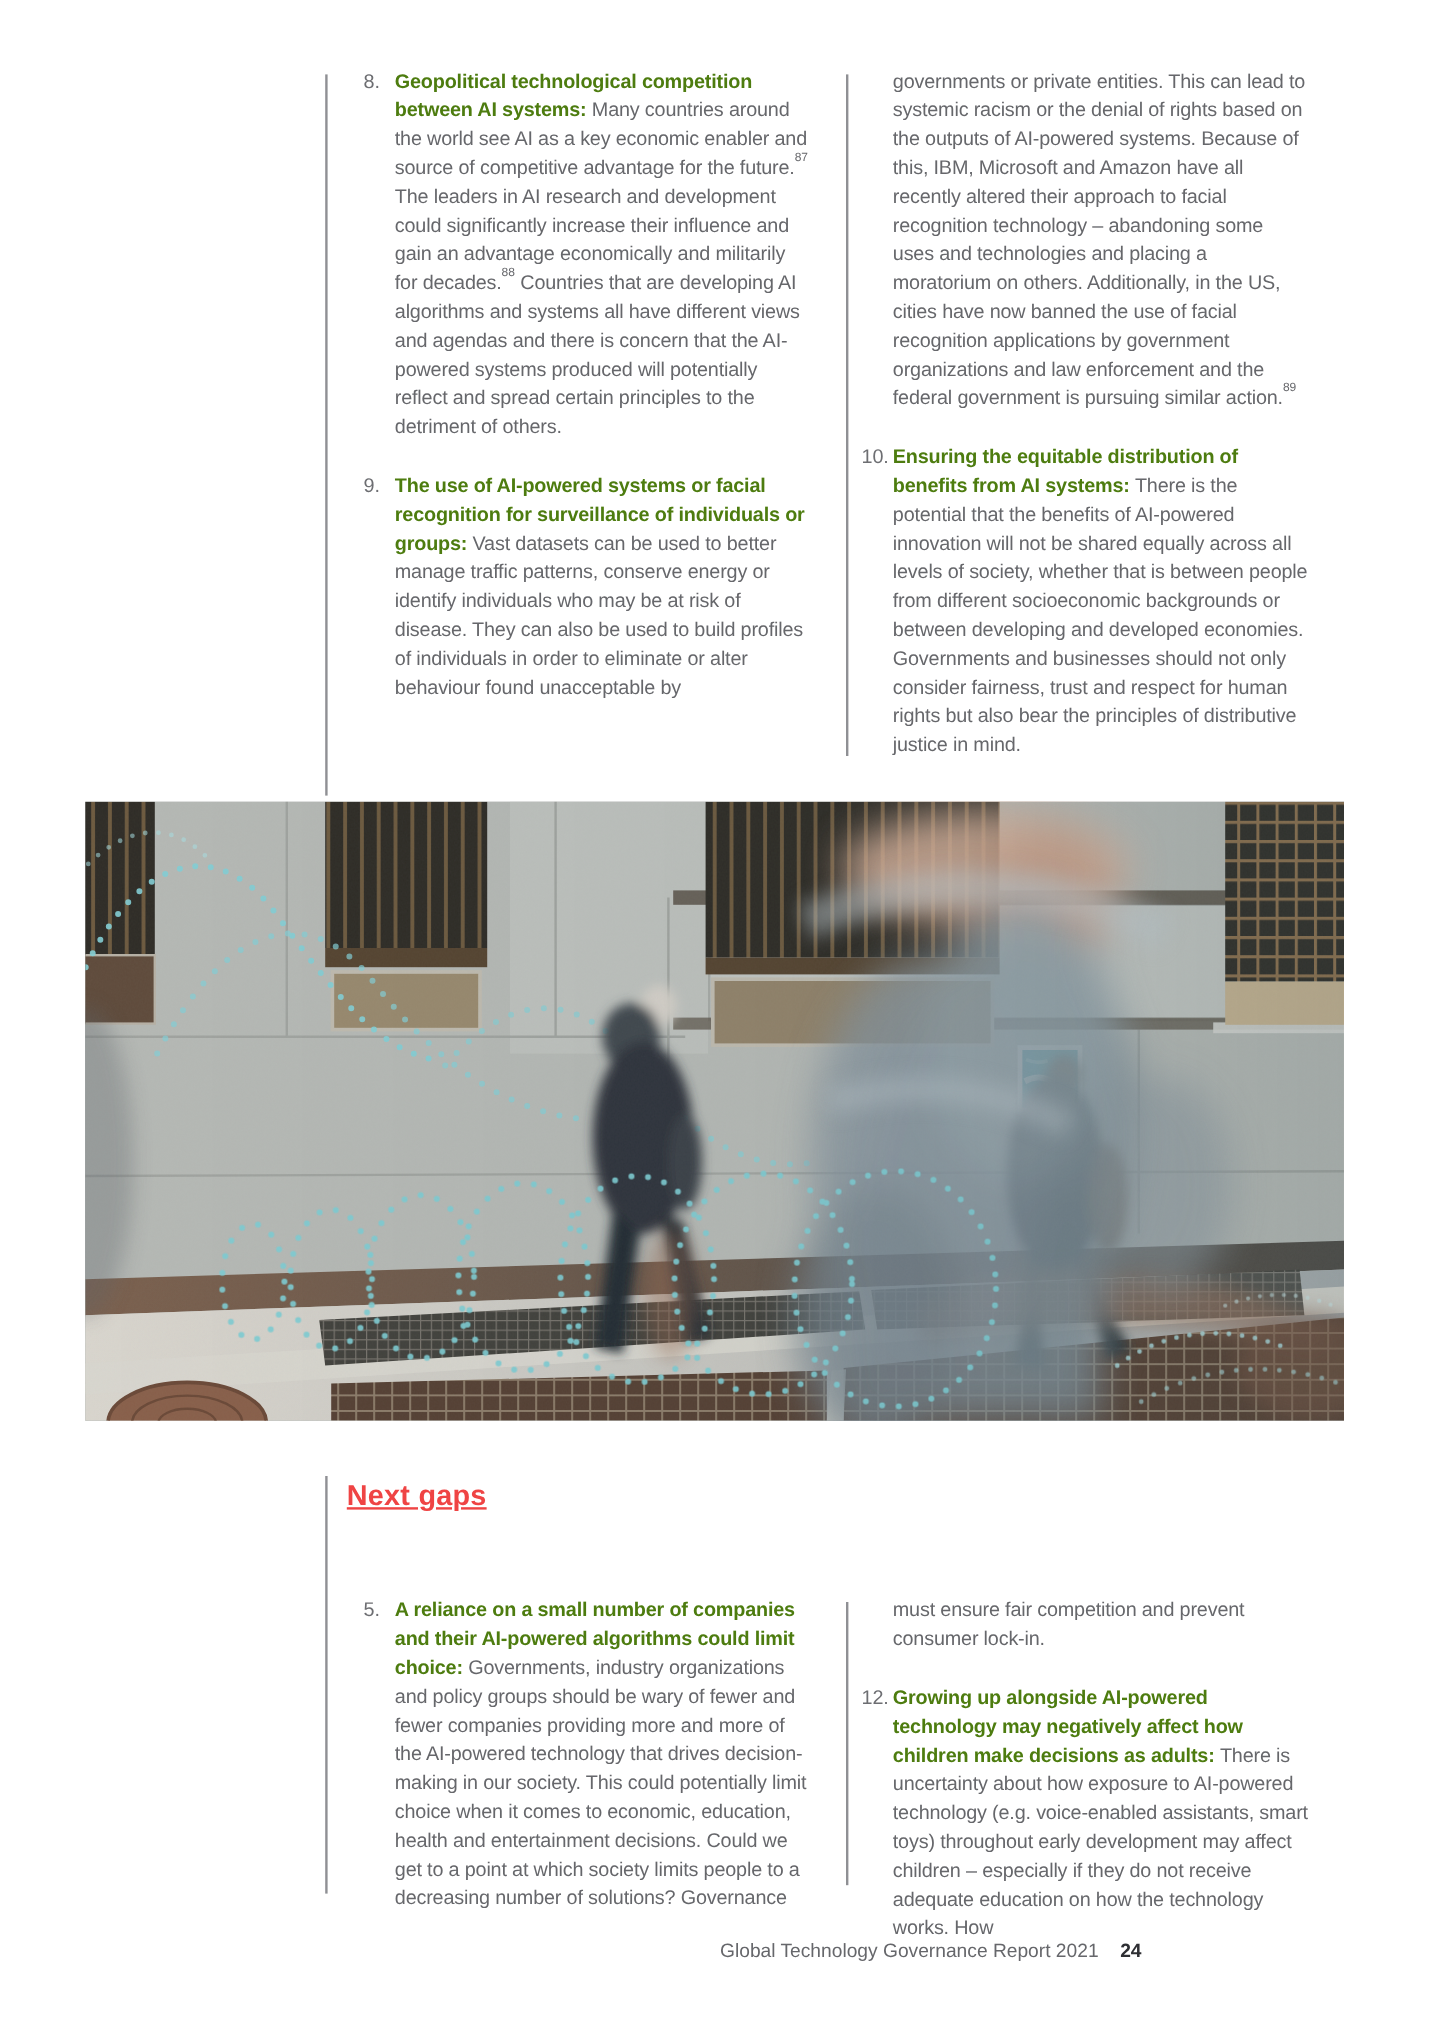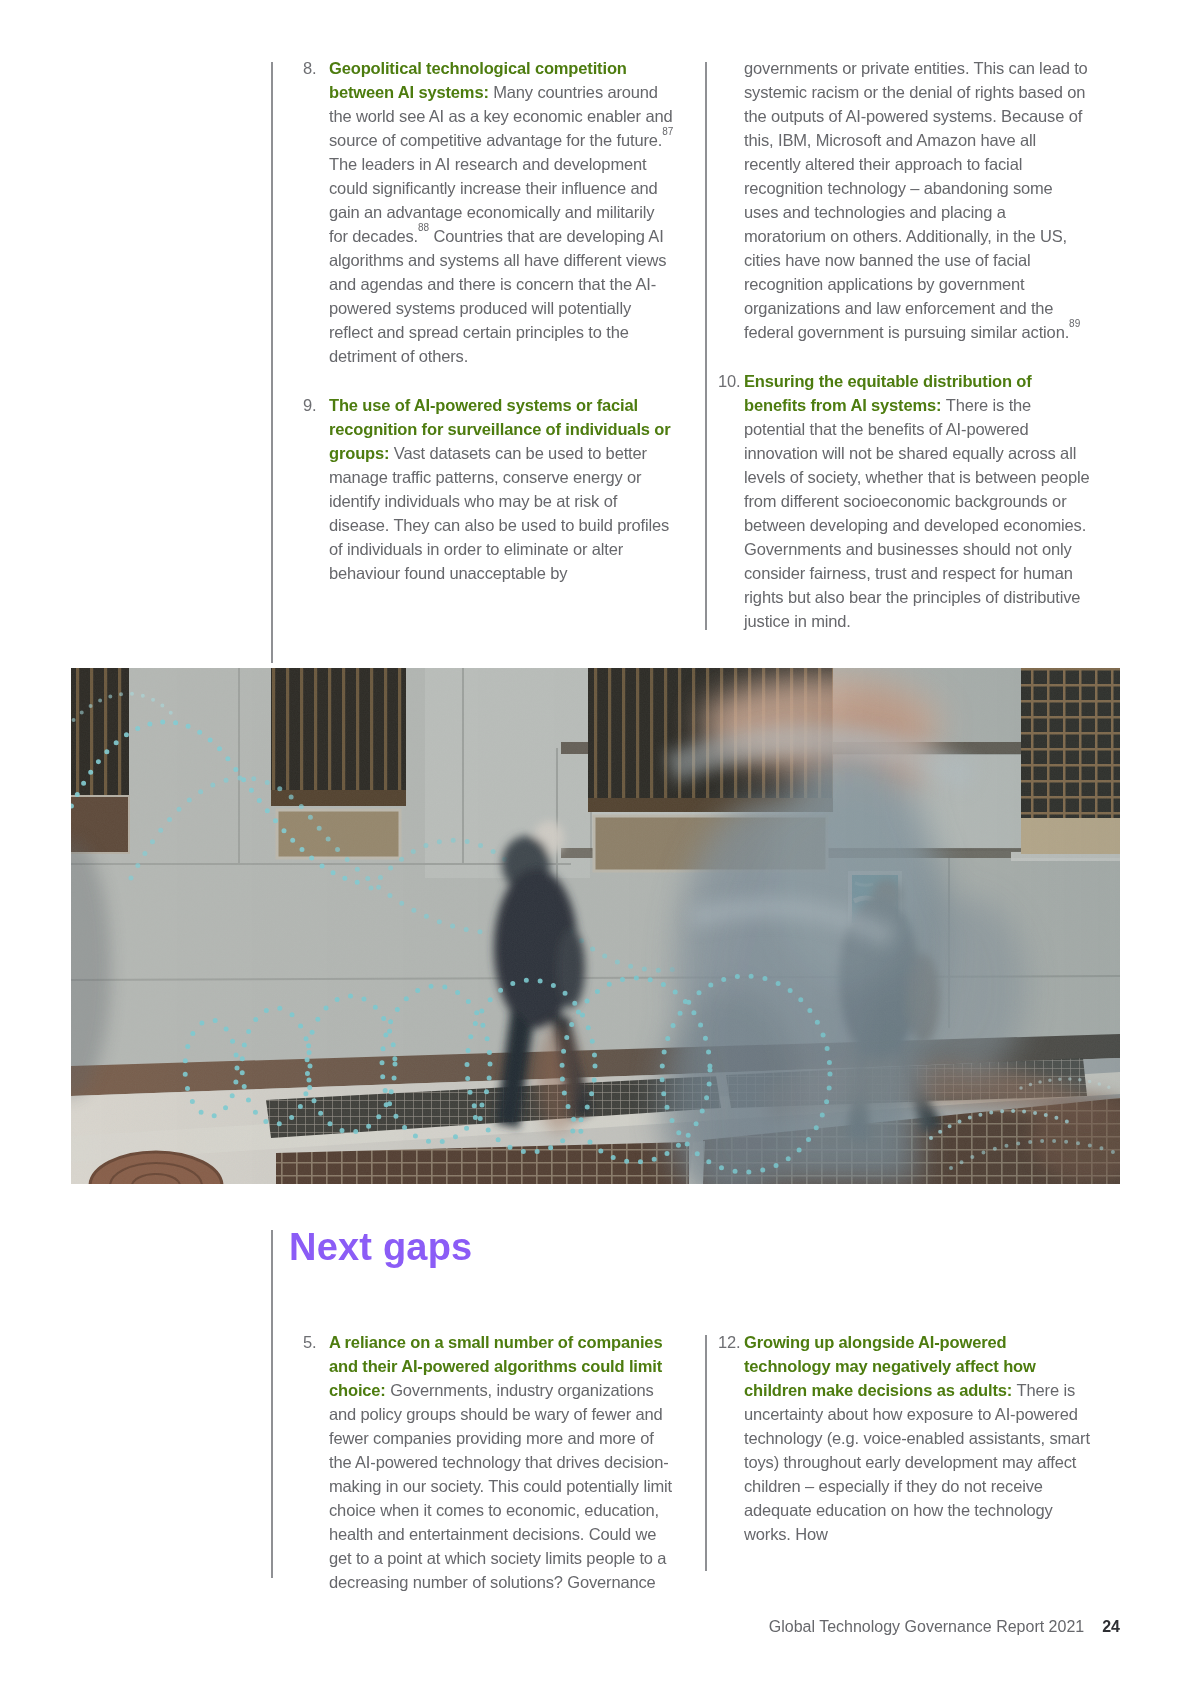--- a/index.html
+++ b/index.html
@@ -11,24 +11,24 @@
 
   .textcol{position:absolute;font-size:16.5px;line-height:24px;color:#66676b;
            letter-spacing:-0.15px;}
   .block{position:relative;padding-left:26px;}
   .block + .block{margin-top:25px;}
   .num{position:absolute;left:0;top:0;color:#6d6e72;}
   p.body{margin:0;}
   b.lead{color:#4d7c0f;font-weight:bold;}
   sup.fnref{font-size:10px;line-height:0;position:relative;top:-5px;letter-spacing:0;}
 
-  .heading{position:absolute;margin:0;font-size:38px;line-height:36px;font-weight:bold;
-           color:#8b5cf6;letter-spacing:0.2px;}
-
-  .footer{position:absolute;left:600px;top:1617px;width:520px;text-align:right;
+  .heading{position:absolute;margin:0;font-size:24px;line-height:36px;font-weight:bold;
+           color:#ef4444;letter-spacing:0.2px;text-decoration:underline;}
+
+  .footer{position:absolute;left:600px;top:1617px;width:520px;text-align:left;
           font-size:16px;line-height:20px;color:#66676b;}
   .pagenum{font-weight:bold;color:#2e2f33;margin-left:18px;}
 
   .photo{position:absolute;left:71px;top:668px;width:1049px;height:516px;
          overflow:hidden;background:#b8bbb7;}
   .photo svg{display:block;width:100%;height:100%;}
 </style>
 </head>
 <body>
 
@@ -236,20 +236,23 @@
   <h1 class="heading" style="left:289px;top:1229px">Next gaps</h1>
 
   <div class="textcol" style="left:303px;top:1330px;width:372px">
       <div class="block">
         <span class="num">5.</span>
         <p class="body"><b class="lead">A reliance on a small number of companies and their AI-powered algorithms could limit choice: </b>Governments, industry organizations and policy groups should be wary of fewer and fewer companies providing more and more of the AI-powered technology that drives decision-making in our society. This could potentially limit choice when it comes to economic, education, health and entertainment decisions. Could we get to a point at which society limits people to a decreasing number of solutions? Governance</p>
       </div>
     </div>
   <div class="textcol" style="left:718px;top:1330px;width:372px">
       <div class="block">
+        <p class="body">must ensure fair competition and prevent consumer lock-in.</p>
+      </div>
+      <div class="block">
         <span class="num">12.</span>
         <p class="body"><b class="lead">Growing up alongside AI-powered technology may negatively affect how children make decisions as adults: </b>There is uncertainty about how exposure to AI-powered technology (e.g. voice-enabled assistants, smart toys) throughout early development may affect children – especially if they do not receive adequate education on how the technology works. How</p>
       </div>
     </div>
 
   <div class="footer">
     <span>Global Technology Governance Report 2021</span><span class="pagenum">24</span>
   </div>
 
 </div>

